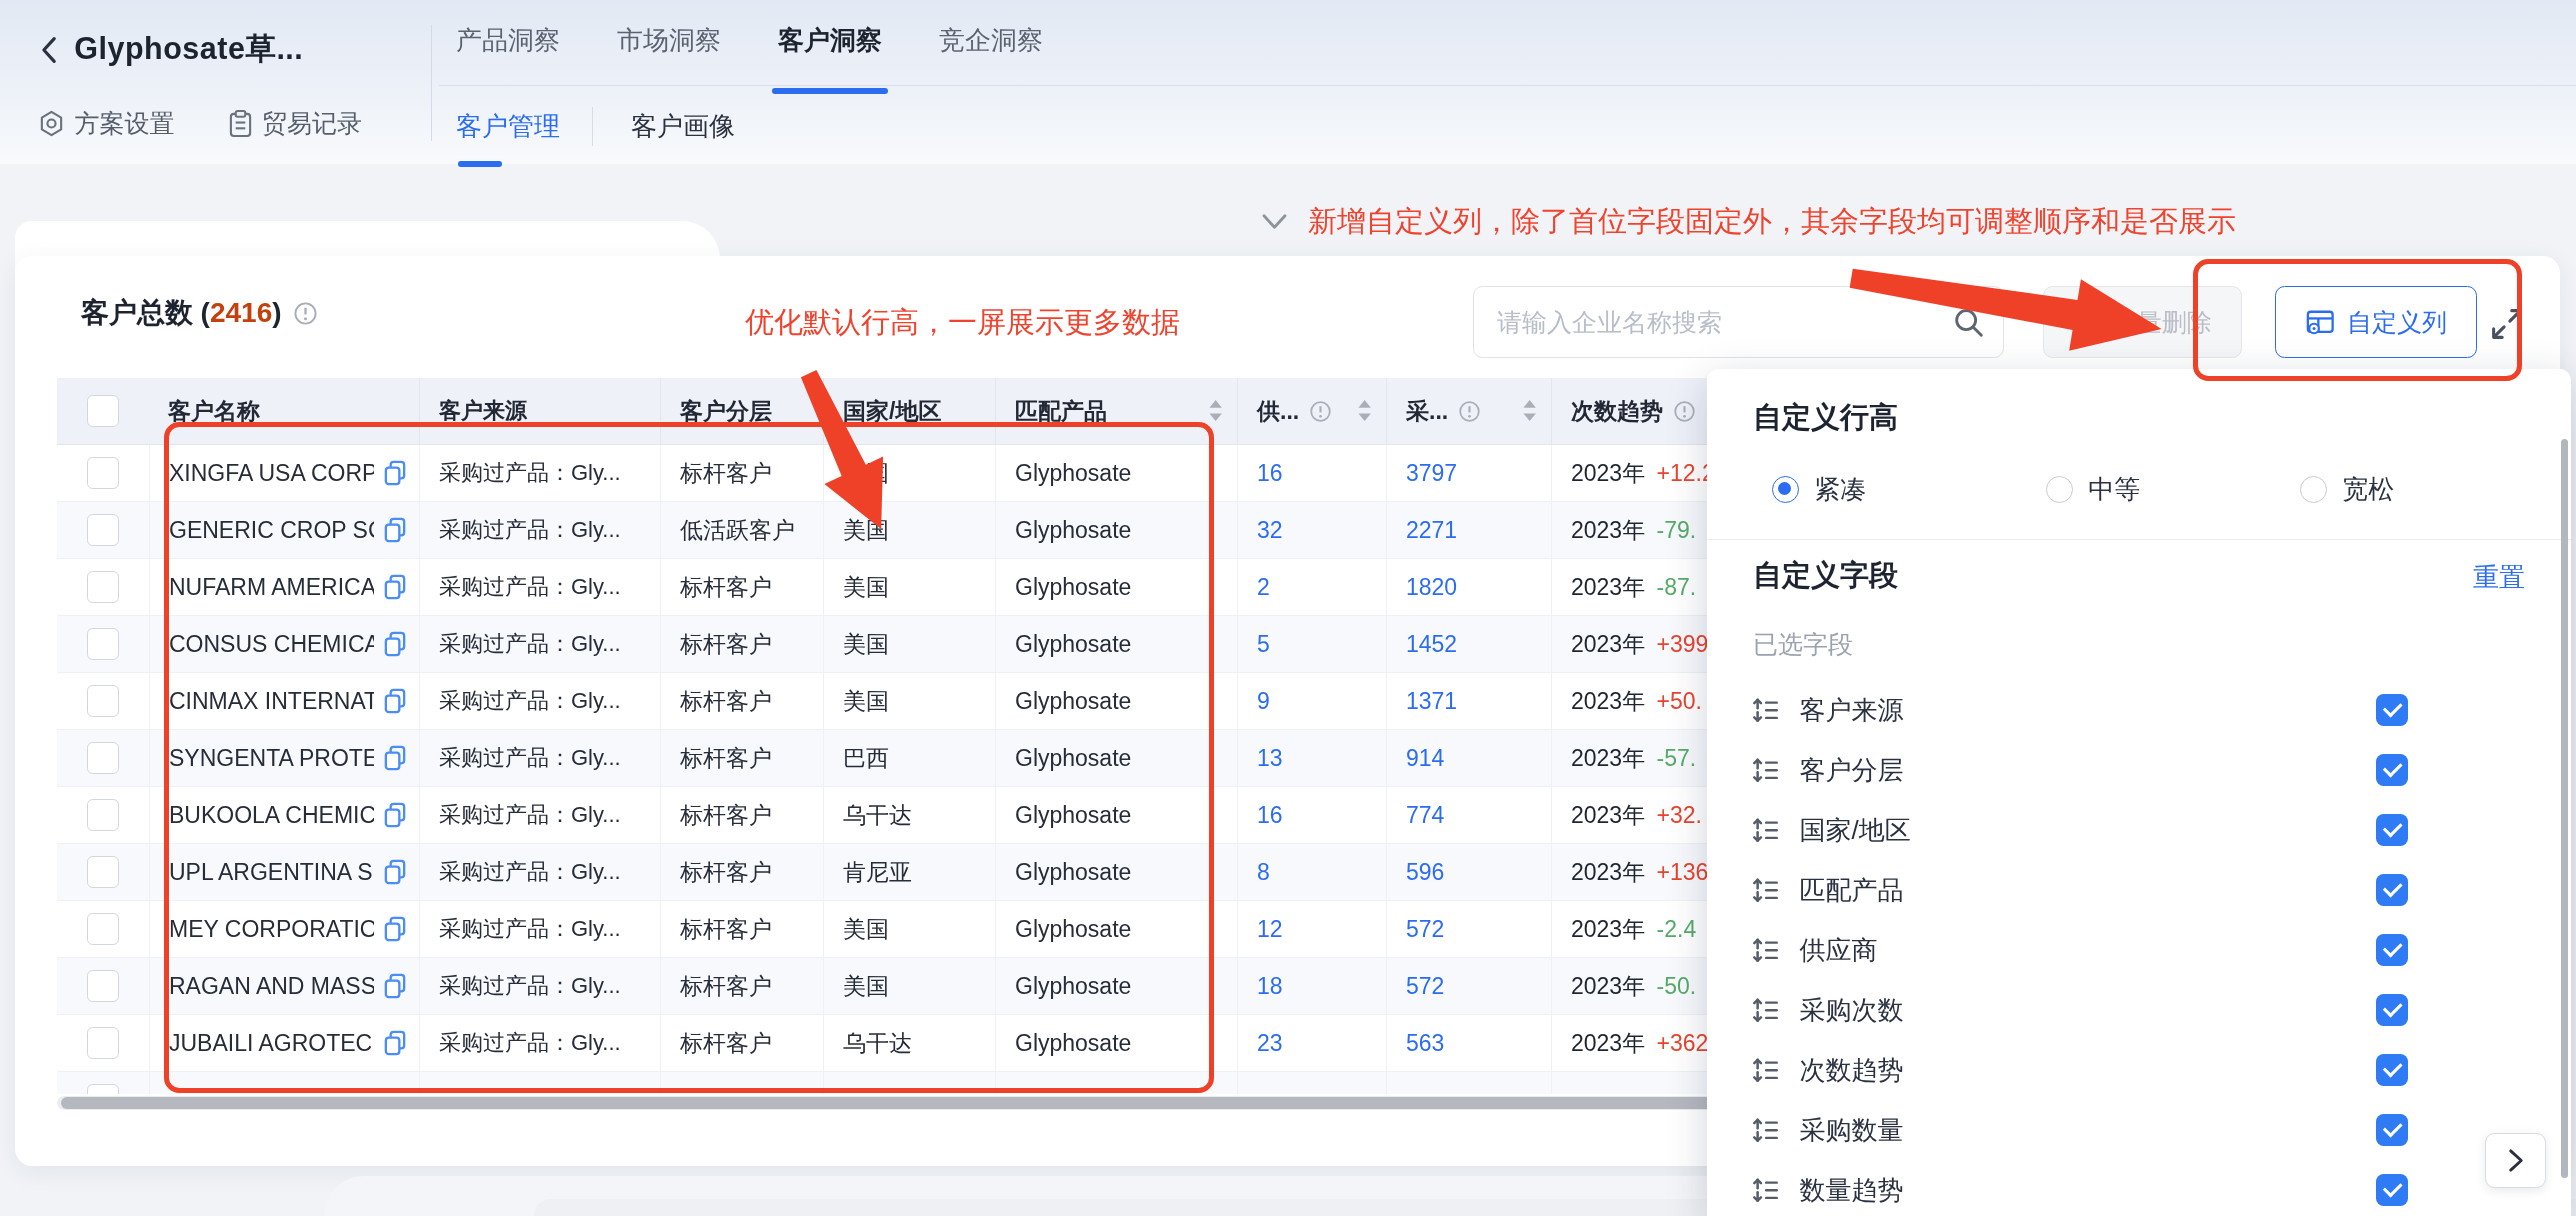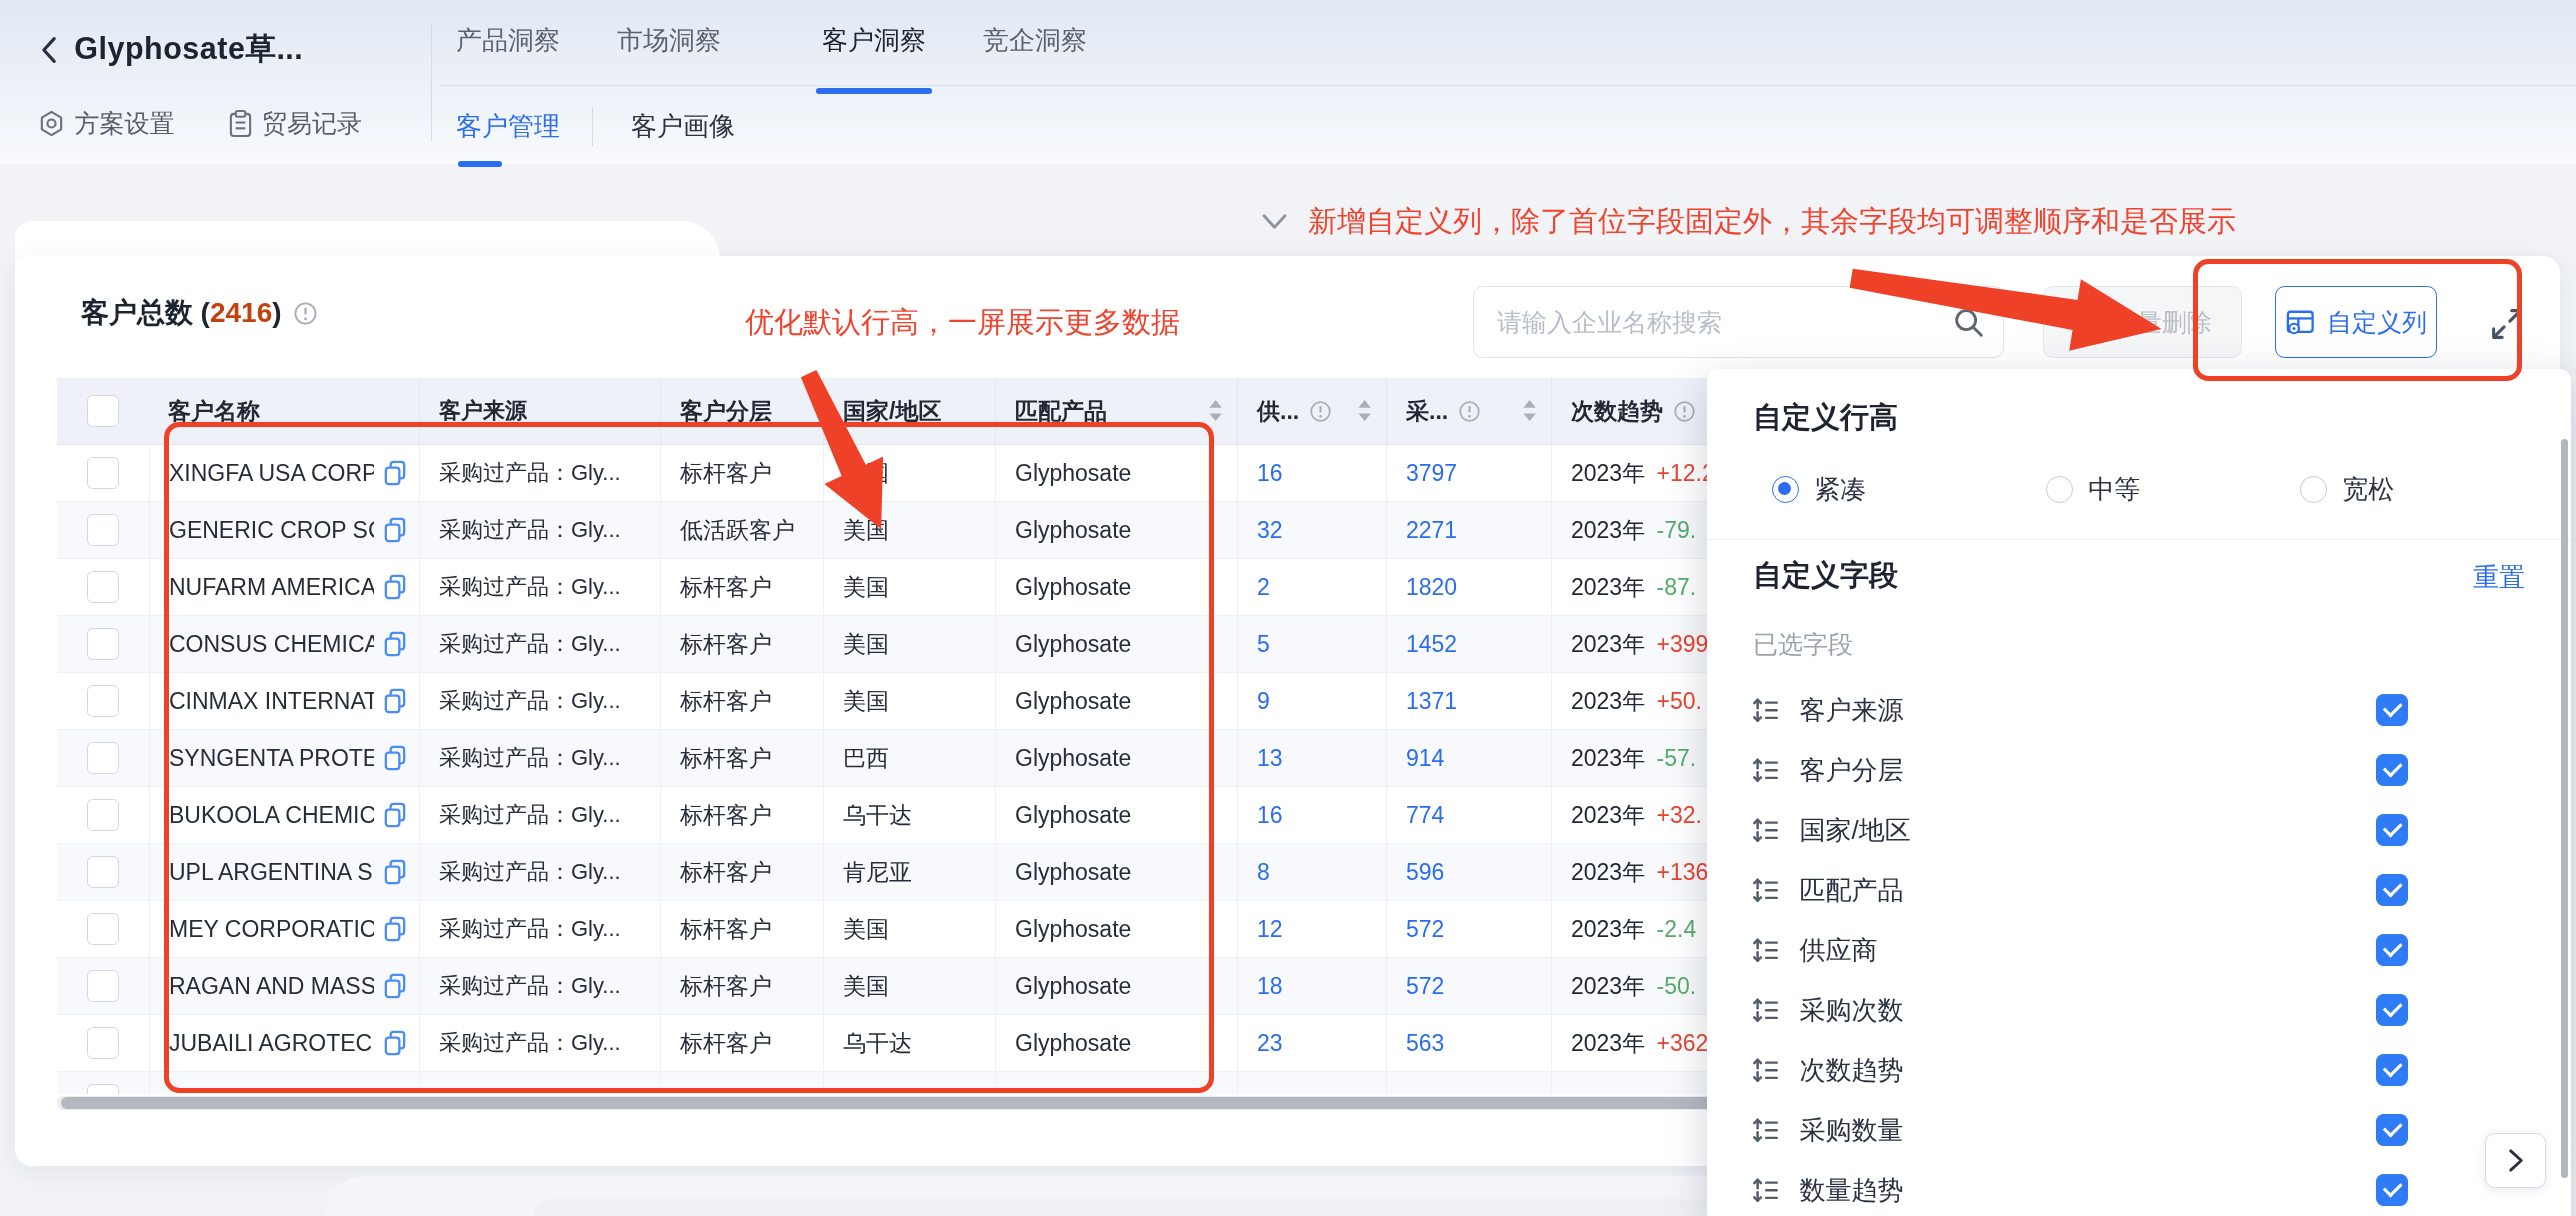--- a/index.html
+++ b/index.html
@@ -6,21 +6,21 @@
   #app{position:relative;width:2576px;height:1216px;overflow:hidden;background:#f1f3f6;
        font-family:"Liberation Sans","DejaVu Sans",sans-serif;color:#242a35;}
   
   .topbar{position:absolute;left:0;top:0;width:2576px;height:164px;
           background:linear-gradient(180deg,#e2e9f4 0%,#edf1f8 55%,#f8fafc 100%);}
   .back-wrap{position:absolute;left:38px;top:29px;display:flex;align-items:center;gap:13.3px;}
   .ptitle{font-size:30.5px;font-weight:bold;color:#1d2430;letter-spacing:0.5px;}
   .tb-divider{position:absolute;left:431px;top:25px;width:1px;height:116px;background:#d4dbe6;}
   .main-tabs{position:absolute;left:456px;top:23px;display:flex;gap:57px;}
   .main-tab{position:relative;font-size:26px;color:#5b6370;padding-bottom:36px;cursor:pointer;}
-  .main-tab.active{color:#1d2430;font-weight:normal;margin-left:44px;}
+  .main-tab.active{color:#1d2430;font-weight:bold;}
   .main-tab .mt-underline{display:none;position:absolute;left:-5.7px;bottom:0;width:calc(100% + 11.4px);height:5.7px;background:#2b6cf0;border-radius:2.9px;}
   .main-tab.active .mt-underline{display:block;}
   .tabs-baseline{position:absolute;left:439px;top:85px;width:2137px;height:1px;background:#d9dfe9;}
   .quick-links{position:absolute;left:38px;top:107px;display:flex;gap:53px;}
   .quick-link{display:flex;align-items:center;gap:9.5px;font-size:25px;color:#565e6b;cursor:pointer;}
   .sub-tabs{position:absolute;left:456px;top:107px;display:flex;align-items:center;}
   .sub-tab{position:relative;font-size:26px;color:#2a3140;padding:1.9px 32px 1.9px 0;cursor:pointer;}
   .sub-tab + .sub-tab{padding-left:38px;border-left:1.9px solid #d8dce3;}
   .sub-tab.active{color:#2b6cf0;}
   .sub-tab.active::after{content:"";position:absolute;left:1.9px;bottom:-21px;width:44px;height:5.7px;background:#2b6cf0;border-radius:2.9px;}
@@ -36,21 +36,21 @@
   .total-paren{font-size:28px;font-weight:bold;color:#1d2430;}
   .total-count{font-size:28px;font-weight:bold;color:#c2410c;}
   .search{position:absolute;left:1473px;top:286px;width:531px;height:72px;box-sizing:border-box;
           border:1px solid #e0e3ea;border-radius:9.5px;background:#fff;padding:0 67px 0 23px;
           font-size:25px;color:#353c48;font-family:inherit;z-index:2;}
   .search::placeholder{color:#b7bdc9;}
   .search-ic{position:absolute;left:1951px;top:305px;z-index:3;}
   .btn{position:absolute;top:286px;height:72px;box-sizing:border-box;border-radius:9.5px;display:flex;
        align-items:center;justify-content:center;gap:11.4px;font-size:25px;cursor:pointer;z-index:2;}
   .btn-del{left:2043px;width:199px;background:#f5f6f8;border:1px solid #e4e6eb;color:#b9bdc6;}
-  .btn-custom{left:2275px;width:162px;background:#fff;border:1.9px solid #2b6cf0;color:#2b6cf0;}
+  .btn-custom{left:2275px;width:202px;background:#fff;border:1.9px solid #2b6cf0;color:#2b6cf0;}
   .expand-btn{position:absolute;left:2486px;top:303px;width:42px;height:42px;cursor:pointer;z-index:2;}
   
   .table{position:absolute;left:57px;top:378px;width:2504px;height:716px;overflow:hidden;z-index:1;background:#fff;}
   .thead{display:flex;height:67px;background:#eef1f8;border-bottom:1px solid #e2e6ee;box-sizing:border-box;}
   .th{display:flex;align-items:center;box-sizing:border-box;padding:0 13.3px 0 19px;font-size:23px;font-weight:bold;color:#222834;}
   .th + .th{border-left:1px solid #e2e6ee;}
   .th .ic-info{margin-left:9.5px;display:inline-flex;}
   .th .ic-sort{margin-left:auto;display:inline-flex;}
   .tr{display:flex;height:57px;border-bottom:1px solid #eef1f5;box-sizing:border-box;background:#fff;}
   .tr:nth-child(even){background:#f7f9fc;}

